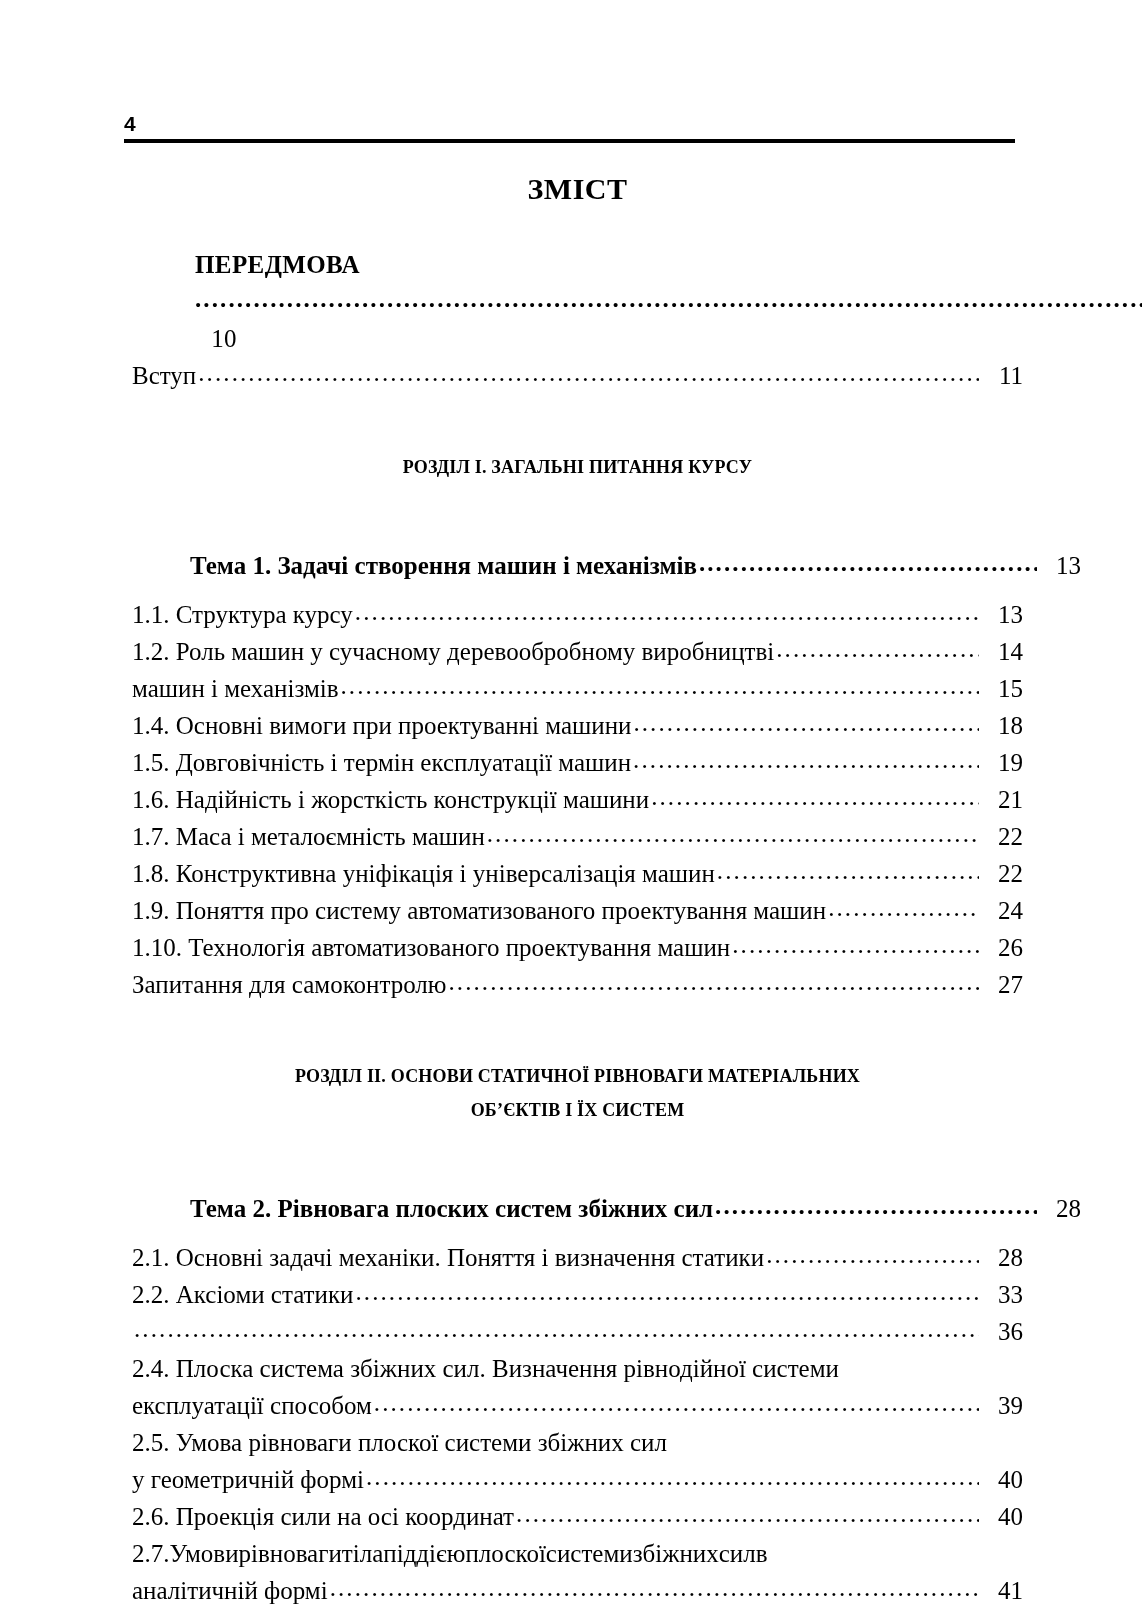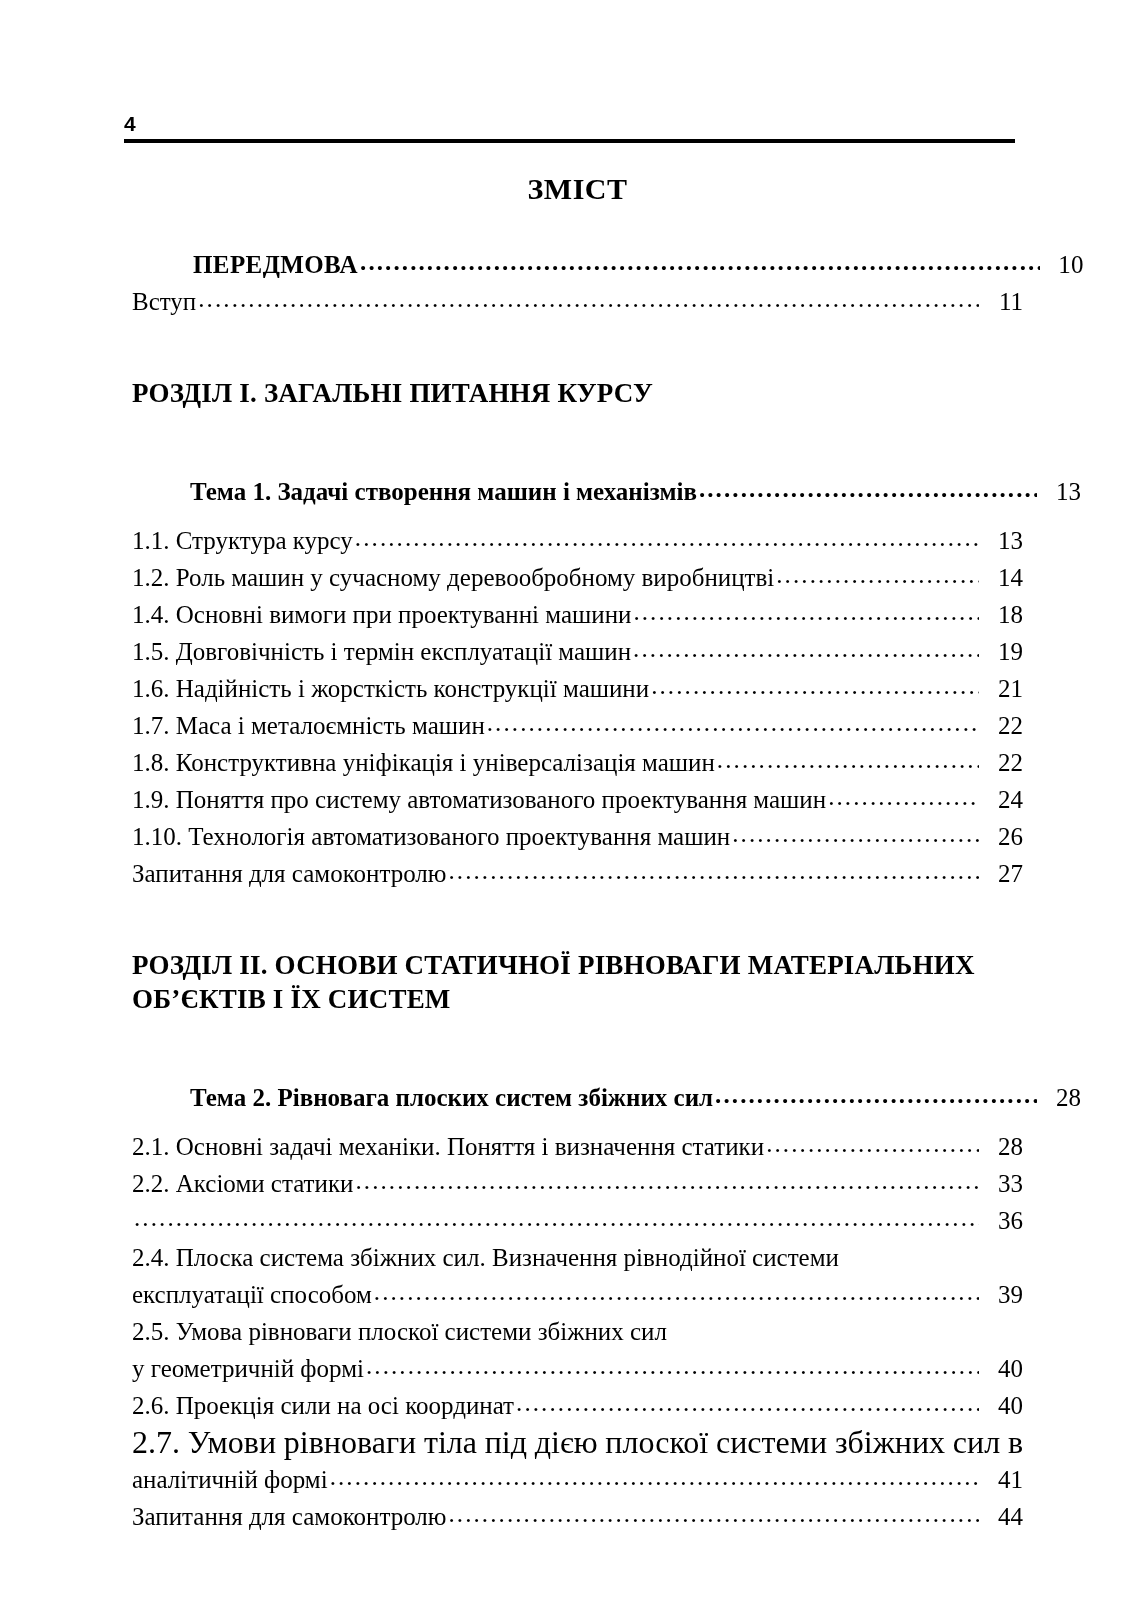--- a/index.html
+++ b/index.html
@@ -101,36 +101,37 @@
   
   .row.theme {
     font-weight: bold;
     font-size: 25px;
     padding-left: 58px;
     margin-top: 29px;
   }
   .row.theme .page-no { font-weight: normal; }
 
   
-  .row.indented { padding-left: 61px; font-weight: bold; letter-spacing: 0.4px; }
+  .row.indented { padding-left: 61px; font-weight: bold; letter-spacing: 0.4px; flex-direction: column; }
   .row.indented .page-no { font-weight: normal; }
 
   
   .part-heading {
+    text-align: center;
     font-weight: bold;
-    font-size: 27px;
+    font-size: 18px;
     line-height: 34px;
     letter-spacing: 0.2px;
   }
 
   
   .justified-line {
     display: flex;
-    justify-content: space-between;
-    font-size: 32px;
+    justify-content: flex-start;
+    font-size: 25px;
     line-height: 37px;
     width: 100%;
   }
   .justified-line > span { white-space: nowrap; }
 
   .spacer-lg { height: 56px; }
   .spacer-md { height: 34px; }
   .spacer-xs { height: 12px; }
 </style>
 </head>
@@ -178,20 +179,25 @@
       <div>
         <div class="row">
           <span class="label">1.1. Структура курсу</span>
           <span class="leader"></span>
           <span class="page-no">13</span>
         </div>
         <div class="row">
           <span class="label">1.2. Роль машин у сучасному деревообробному виробництві</span>
           <span class="leader"></span>
           <span class="page-no">14</span>
+        </div>
+        <div class="row">
+          <span class="label">машин і механізмів</span>
+          <span class="leader"></span>
+          <span class="page-no">15</span>
         </div>
         <div class="row">
           <span class="label">1.4. Основні вимоги при проектуванні машини</span>
           <span class="leader"></span>
           <span class="page-no">18</span>
         </div>
         <div class="row">
           <span class="label">1.5. Довговічність і термін експлуатації машин</span>
           <span class="leader"></span>
           <span class="page-no">19</span>

